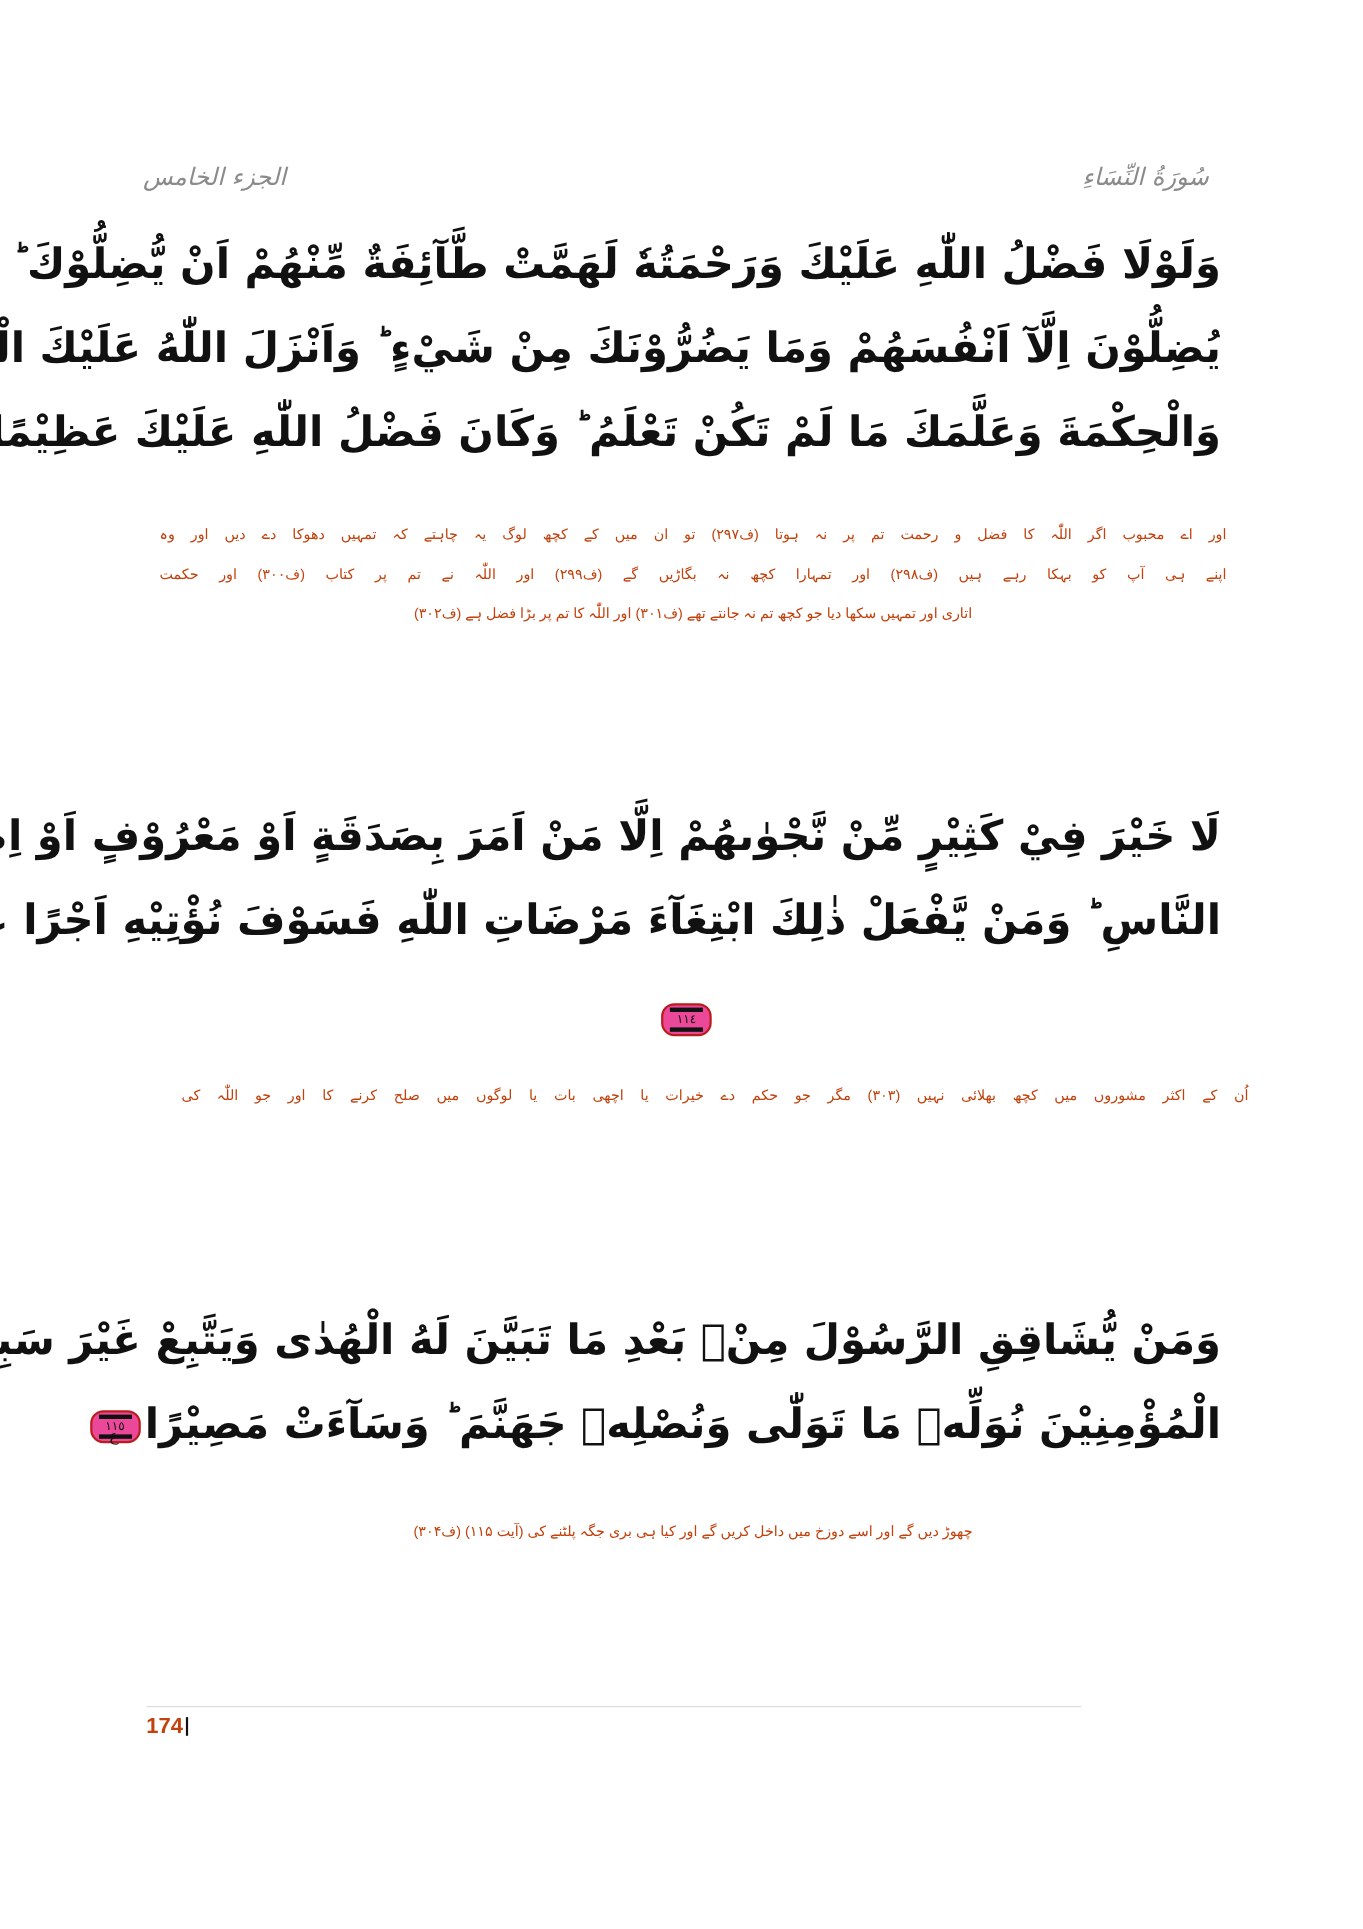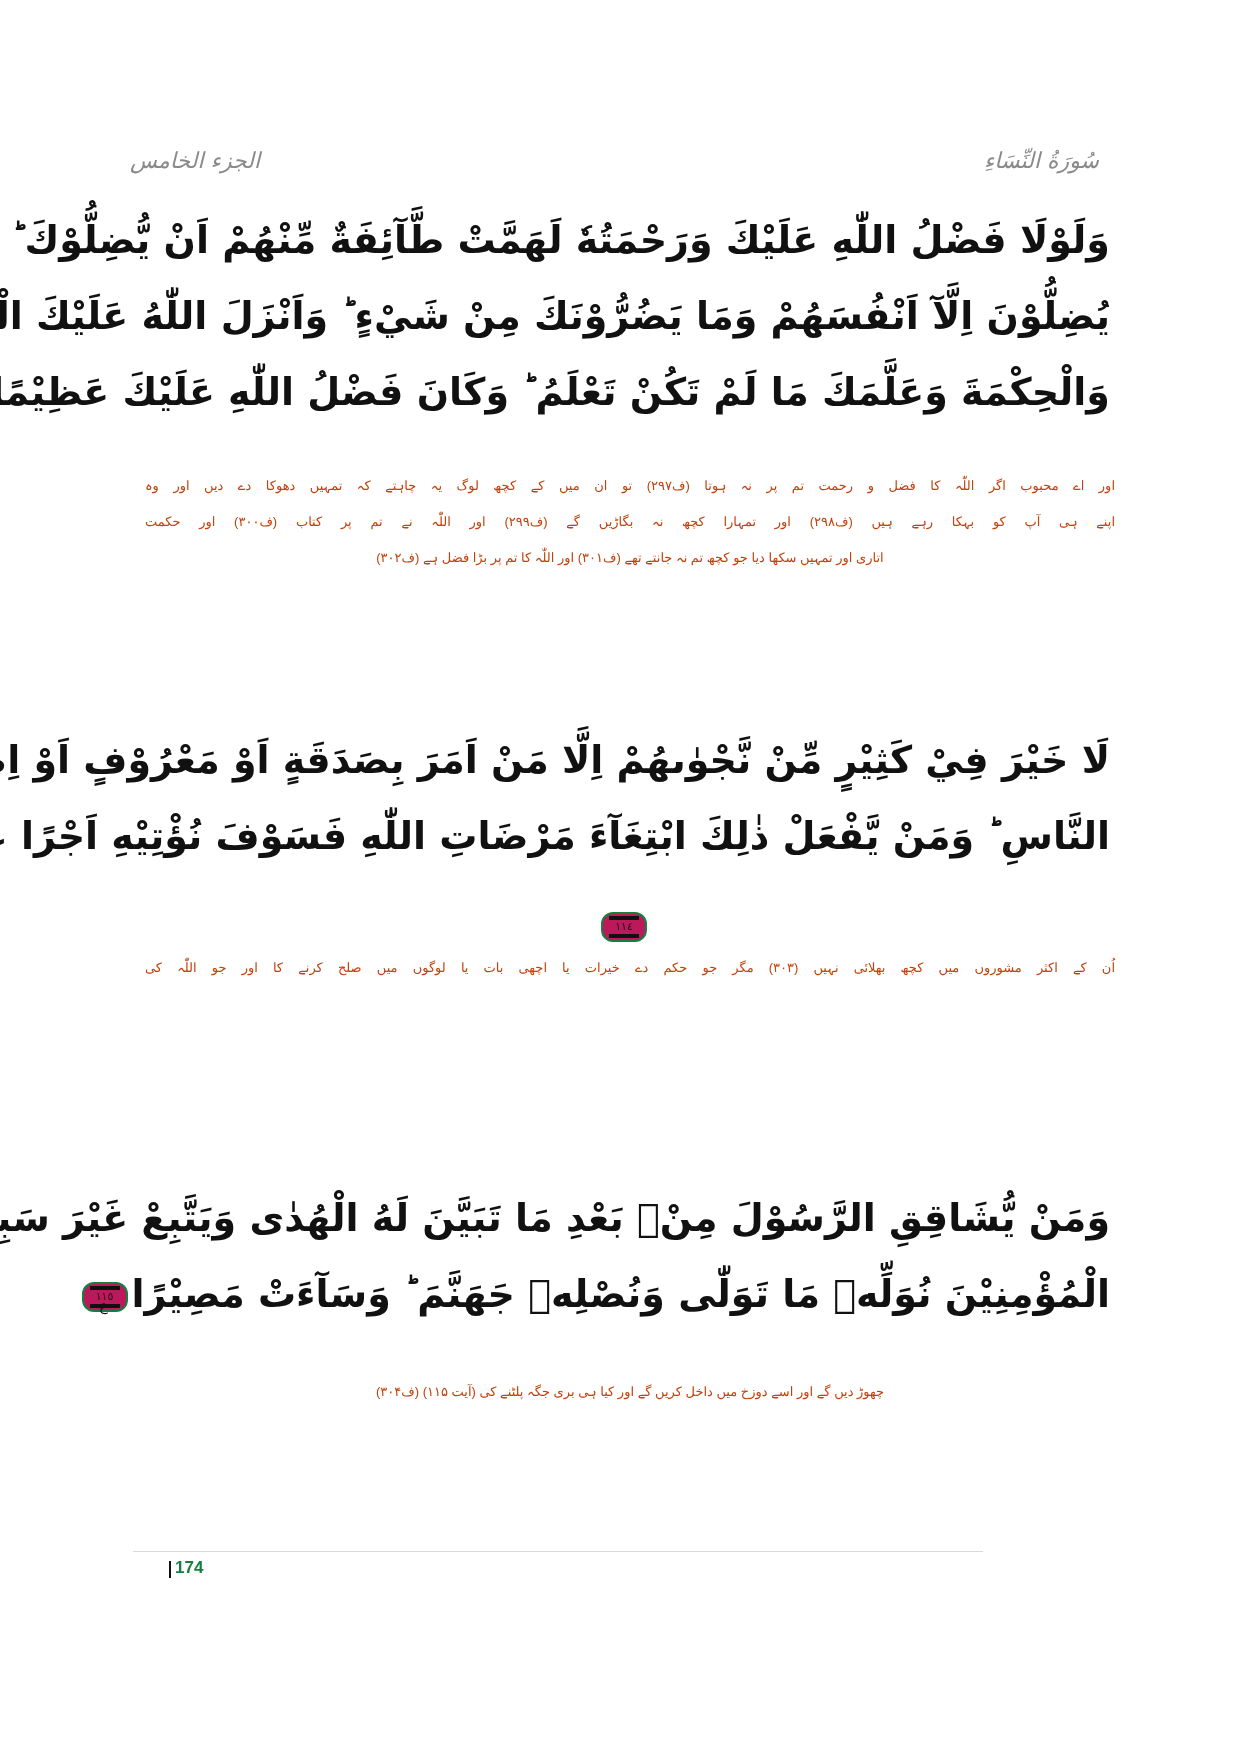--- a/index.html
+++ b/index.html
@@ -56,27 +56,27 @@
     }
     .verse-line.center {
       text-align: center;
       text-align-last: center;
     }
     
     .ayah-marker {
       display: inline-block;
       width: 46px;
       height: 30px;
-      border: 2px solid #15803d;
+      border: 2px solid #b91c1c;
       border-radius: 12px;
       position: relative;
       vertical-align: middle;
       margin: 0 4px;
       box-sizing: border-box;
-      background: #be185d;
+      background: #ec4899;
     }
     .ayah-marker::before, .ayah-marker::after {
       content: "";
       position: absolute;
       left: 6px; right: 6px;
       height: 4px;
       background: #111;
     }
     .ayah-marker::before { top: 2px; }
     .ayah-marker::after  { bottom: 2px; }
@@ -135,23 +135,22 @@
       width: 850px;
       height: 1px;
       background: #d9d9d9;
     }
     .page-number {
       position: absolute;
       left: 133px;
       top: 1558px;
       font-family: "Liberation Sans", sans-serif;
       font-weight: bold;
-      font-size: 17px;
-      color: #15803d;
-      margin-left: 42px;
+      font-size: 20px;
+      color: #c2410c;
     }
     .page-number-bar {
       position: absolute;
       left: 169px;
       top: 1561px;
       width: 2px;
       height: 17px;
       background: #111;
     }
   </style>
@@ -174,21 +173,21 @@
     <div class="t-line center">اتاری اور تمہیں سکھا دیا جو کچھ تم نہ جانتے تھے (ف۳۰۱) اور اللّٰہ کا تم پر بڑا فضل ہے (ف۳۰۲)</div>
   </div>
 
   <div class="verse-block" style="top:722px;">
     <div class="verse-line">لَا خَيْرَ فِيْ كَثِيْرٍ مِّنْ نَّجْوٰىهُمْ اِلَّا مَنْ اَمَرَ بِصَدَقَةٍ اَوْ مَعْرُوْفٍ اَوْ اِصْلَاحٍ بَيْنَ</div>
     <div class="verse-line">النَّاسِ ؕ وَمَنْ يَّفْعَلْ ذٰلِكَ ابْتِغَآءَ مَرْضَاتِ اللّٰهِ فَسَوْفَ نُؤْتِيْهِ اَجْرًا عَظِيْمًا</div>
   </div>
   <div class="ayah-marker ayah-marker-standalone">
     <span class="num">١١٤</span>
   </div>
-  <div class="translation" style="top:950px;">
+  <div class="translation" style="top:978px;margin-left:20px;">
     <div class="t-line">اُن کے اکثر مشوروں میں کچھ بھلائی نہیں (۳۰۳) مگر جو حکم دے خیرات یا اچھی بات یا لوگوں میں صلح کرنے کا اور جو اللّٰہ کی</div>
   </div>
 
   <div class="verse-block" style="top:1180px;">
     <div class="verse-line">وَمَنْ يُّشَاقِقِ الرَّسُوْلَ مِنْۢ بَعْدِ مَا تَبَيَّنَ لَهُ الْهُدٰى وَيَتَّبِعْ غَيْرَ سَبِيْلِ</div>
     <div class="verse-line center"><span>الْمُؤْمِنِيْنَ نُوَلِّهٖ مَا تَوَلّٰى وَنُصْلِهٖ جَهَنَّمَ ؕ وَسَآءَتْ مَصِيْرًا</span><span class="ayah-marker"><span class="ruku-mark">ع</span><span class="num">١١٥</span></span></div>
   </div>
   <div class="translation" style="top:1374px;">
     <div class="t-line center">چھوڑ دیں گے اور اسے دوزخ میں داخل کریں گے اور کیا ہی بری جگہ پلٹنے کی (آیت ۱۱۵) (ف۳۰۴)</div>
   </div>

